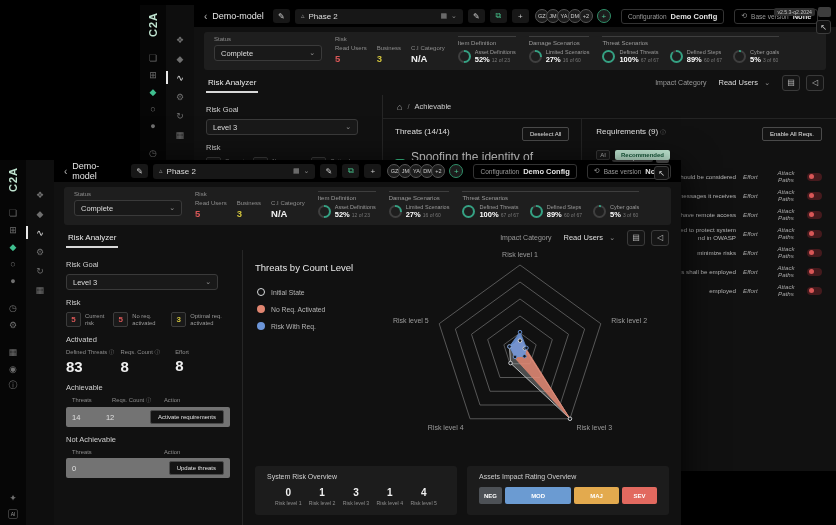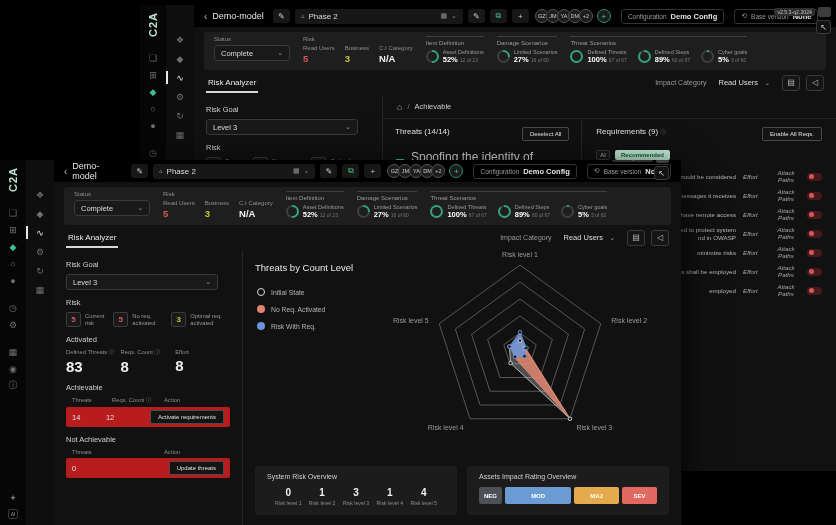--- a/index.html
+++ b/index.html
@@ -29,21 +29,21 @@
 .mini{font-size:7px;color:#8a8a8a}
 .avatars{display:flex;margin-left:4px;align-items:center}
 .av{width:14px;height:14px;border-radius:50%;background:#1c1c1c;border:1px solid #555;color:#cfcfcf;font-size:5.5px;display:flex;align-items:center;justify-content:center;margin-left:-3px}
 .av.plus{border-color:#2f8f68;color:#4ecb96;font-size:8px;margin-left:4px}
 .cfg{height:15px;border:1px solid #333;border-radius:3px;display:flex;align-items:center;gap:4px;padding:0 6px;font-size:6.5px;color:#9a9a9a;margin-left:5px;white-space:nowrap}
 .cfg b{color:#e2e2e2;font-size:7.5px}
 .statusbar{margin:5px 10px 0;background:#1e1e1e;border-radius:3px;display:flex;gap:13px;padding:4px 10px 6px;flex-shrink:0}
 .sb-lbl{font-size:6px;color:#8d8d8d;margin-bottom:3px}
 .dd{border:1px solid #3a3a3a;border-radius:3px;height:16px;display:flex;align-items:center;justify-content:space-between;padding:0 6px;font-size:7.5px;color:#ddd;gap:6px;background:#191919}
 .dd .chv{font-size:7px;color:#999}
-.sb-status .dd{width:76px}
+.sb-status .dd{width:108px}
 .risk-cols{display:flex;gap:10px}
 .rc-l{font-size:6px;color:#8d8d8d;margin-bottom:2px}
 .rc-v{font-size:9.5px;font-weight:bold}
 .red{color:#d95757}.yellow{color:#cfc23c}.white{color:#f0f0f0}
 .sb-group{border-top:1px solid #3e3e3e;padding-top:3px}
 .sb-g-title{font-size:6px;color:#9a9a9a}
 .metrics{display:flex;gap:11px;margin-top:3px}
 .metric{display:flex;align-items:center;gap:4px}
 .ring{width:13px;height:13px;border-radius:50%;position:relative;flex-shrink:0;background:#3f3f3f}
 .ring::after{content:"";position:absolute;inset:2px;border-radius:50%;background:#1e1e1e}
@@ -64,21 +64,21 @@
 .chips{display:flex;gap:9px;margin-top:2px}
 .chip{display:flex;gap:4px;align-items:flex-start}
 .chip-n{width:15px;height:15px;border:1px solid #3c3c3c;background:#191919;border-radius:2px;font-size:8px;font-weight:bold;display:flex;align-items:center;justify-content:center;flex-shrink:0}
 .chip-l{font-size:5.8px;color:#9a9a9a;line-height:1.25;padding-top:1px}
 .ach-grid{display:flex}
 .ach-c{width:33.3%}
 .ach-l{font-size:5.8px;color:#8d8d8d;margin-bottom:2px;white-space:nowrap}
 .ach-v{font-size:15px;color:#f0f0f0;font-weight:bold}
 .inf{font-size:5.5px;color:#777}
 .tbl-h{display:flex;font-size:5.8px;color:#8d8d8d;padding:0 6px;margin-bottom:3px}
-.tbl-r{display:flex;align-items:center;background:#b91c1c;border-radius:2px;height:20px;padding:0 6px;font-size:7.5px;color:#e0e0e0}
+.tbl-r{display:flex;align-items:center;background:#737373;border-radius:2px;height:20px;padding:0 6px;font-size:7.5px;color:#e0e0e0}
 .c1{width:40px}.c2{width:52px}.c3{flex:1}
 .na .c1{width:92px}
 .btn{border:1px solid #4a4a4a;background:#141414;color:#e0e0e0;border-radius:2px;font-size:6px;padding:3px 7px;white-space:nowrap;display:inline-block}
 .c3 .btn{float:right}
 .ph{height:24px;border-bottom:1px solid #242424;display:flex;align-items:center;padding:0 12px;font-size:8px;color:#cfcfcf;flex-shrink:0}
 .chart-zone{flex:1;position:relative;min-height:0}
 .cz-title{position:absolute;left:12px;top:12px;font-size:9.5px;color:#e8e8e8}
 .legend{position:absolute;left:14px;top:38px;display:flex;flex-direction:column;gap:9px}
 .lg{display:flex;align-items:center;gap:6px;font-size:6.8px;color:#b5b5b5}
 .lg-d{width:8px;height:8px;border-radius:50%}

